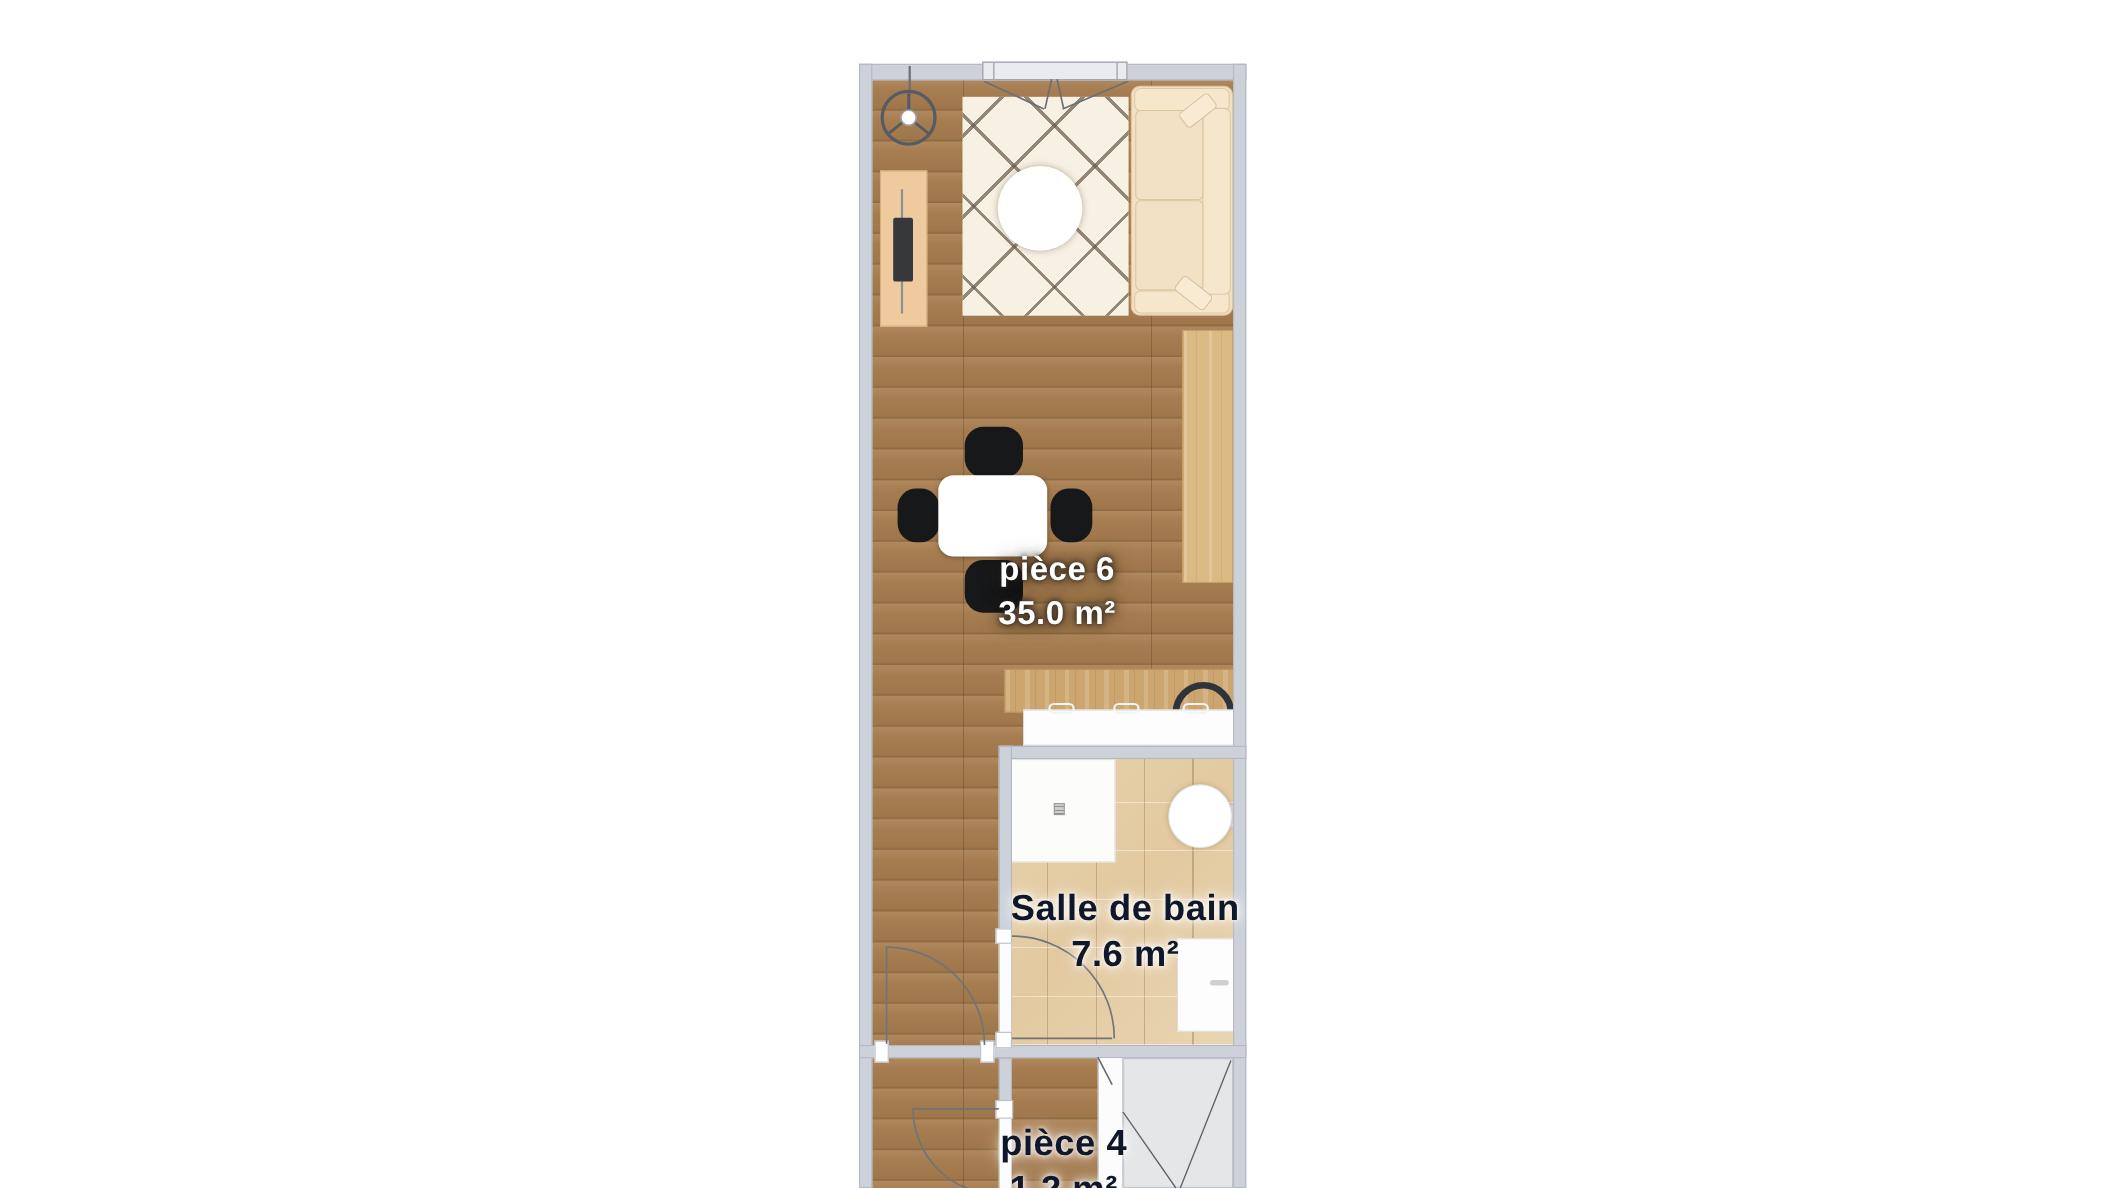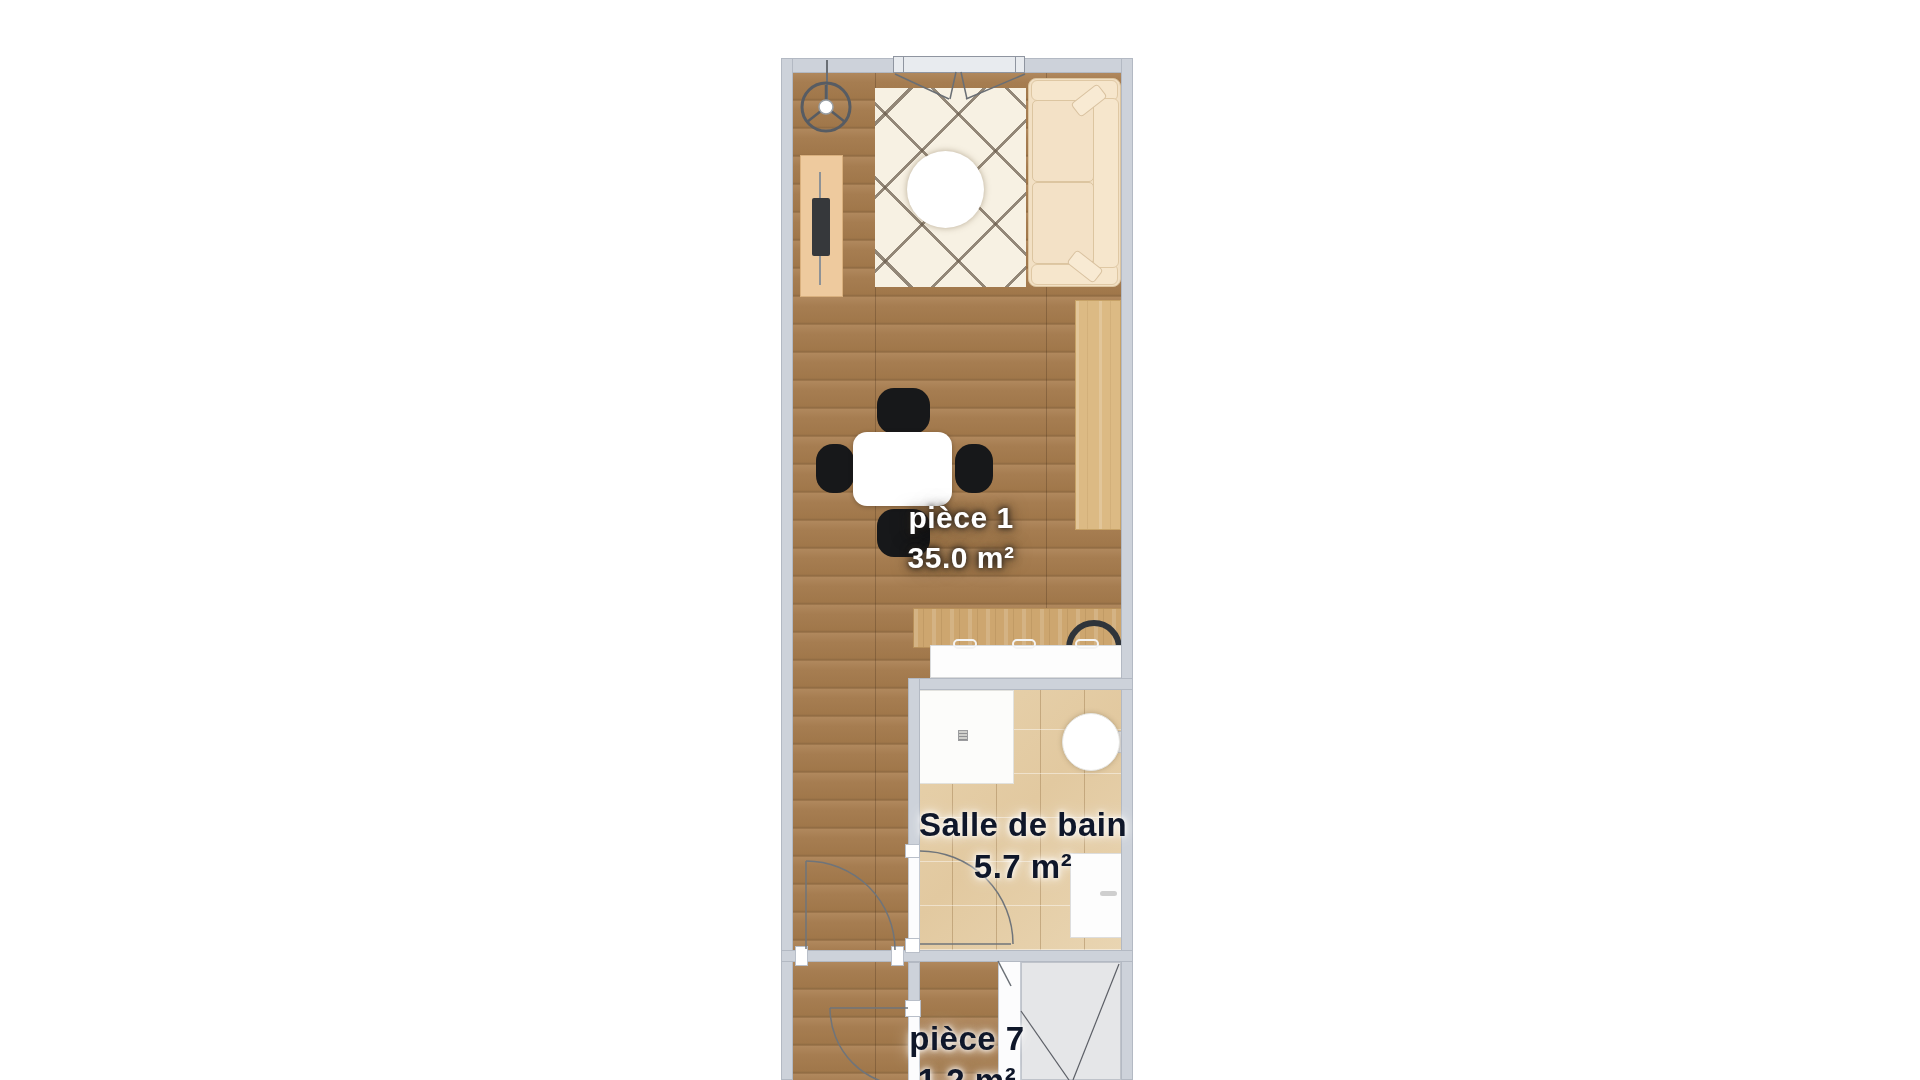--- a/index.html
+++ b/index.html
@@ -186,25 +186,25 @@
 
     <line x1="998" y1="961" x2="1011" y2="986" stroke="#6a6f75" stroke-width="1.5"></line>
 
     <g stroke="#5c5f66" stroke-width="1.2">
       <line x1="1021" y1="1011" x2="1069" y2="1080"></line>
       <line x1="1119" y1="964" x2="1073" y2="1080"></line>
     </g>
   </svg>
 
   <div class="room-label label-light" style="left:811px;top:498px;width:300px;font-size:30px;line-height:40px;">
-    <span class="ln">pièce 1</span>
+    <span class="ln">pièce 6</span>
     <span class="ln">35.0 m²</span>
   </div>
   <div class="room-label label-dark" style="left:873px;top:804px;width:300px;font-size:33px;line-height:42px;">
     <span class="ln">Salle de bain</span>
-    <span class="ln">5.7 m²</span>
+    <span class="ln">7.6 m²</span>
   </div>
   <div class="room-label label-dark" style="left:817px;top:1018px;width:300px;font-size:33px;line-height:42px;">
-    <span class="ln">pièce 7</span>
+    <span class="ln">pièce 4</span>
     <span class="ln">1.2 m²</span>
   </div>
 
 </div>
 
 </body></html>

